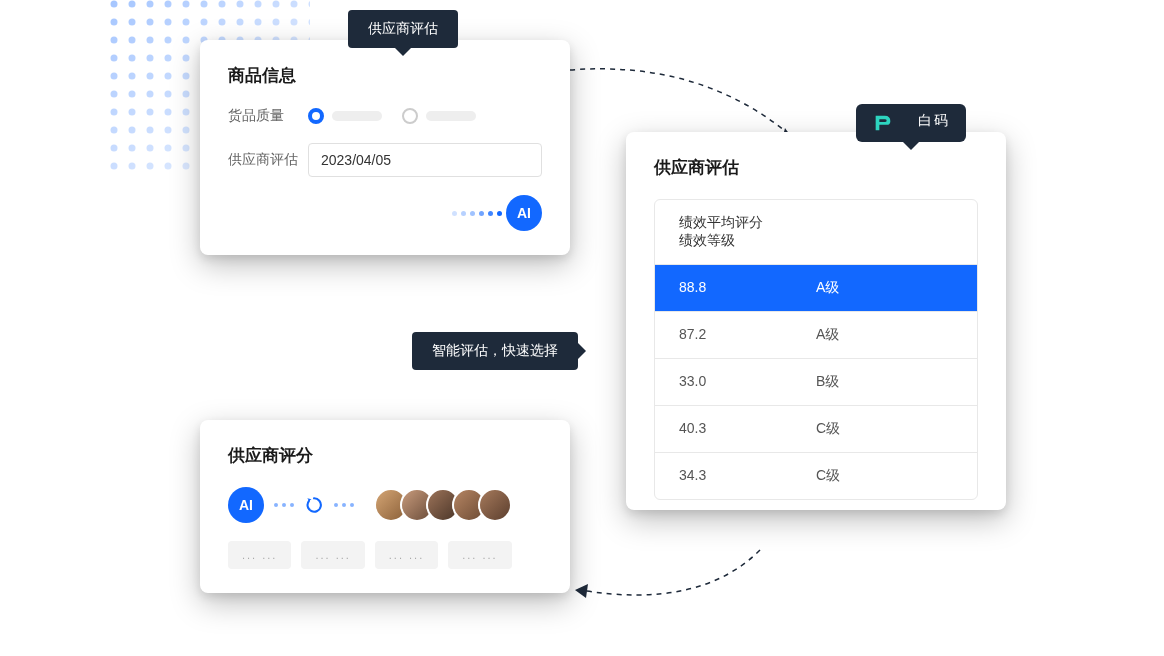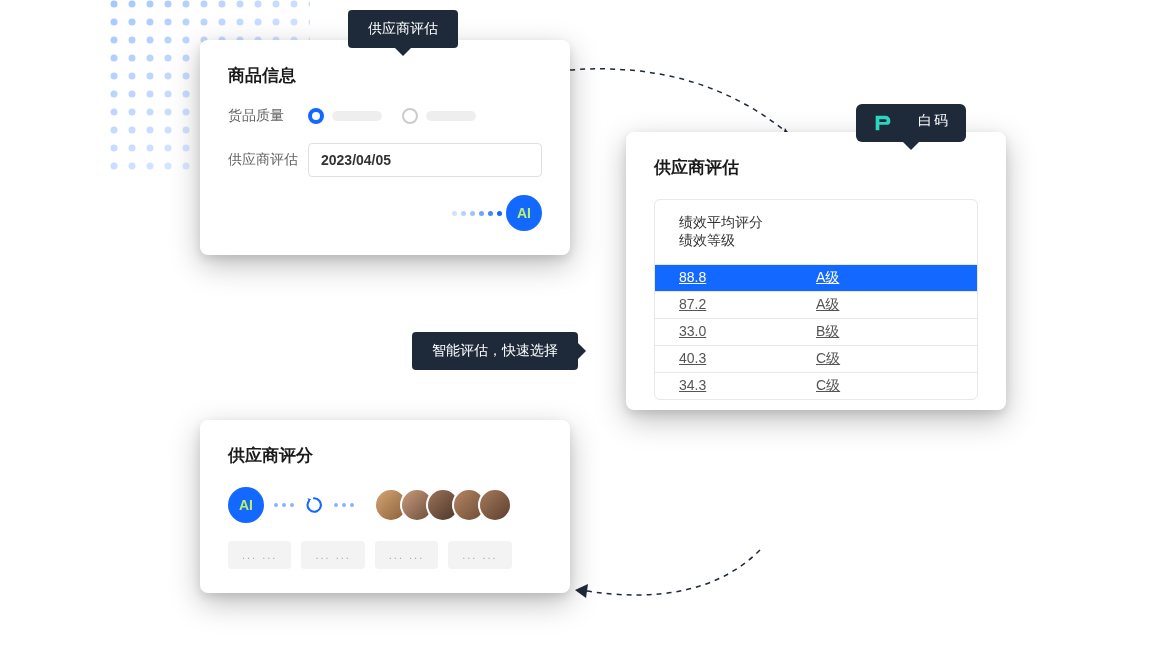--- a/index.html
+++ b/index.html
@@ -113,21 +113,20 @@
       background: #eee;
       border-radius: 5px;
     }
     .date-input {
       flex: 1;
       border: 1px solid #e0e0e0;
       border-radius: 4px;
       padding: 8px 12px;
       font-size: 14px;
       color: #333;
-      font-weight: bold;
     }
     .ai-badge-row {
       display: flex;
       align-items: center;
       justify-content: flex-end;
       gap: 4px;
       margin-top: 8px;
     }
     .ai-dots {
       display: flex;
@@ -143,21 +142,21 @@
     .ai-dot:nth-child(2) { opacity: 0.3; }
     .ai-dot:nth-child(3) { opacity: 0.4; }
     .ai-dot:nth-child(4) { opacity: 0.6; }
     .ai-dot:nth-child(5) { opacity: 0.8; }
     .ai-dot:nth-child(6) { opacity: 1; }
     .ai-circle {
       width: 36px;
       height: 36px;
       border-radius: 50%;
       background: #1268ff;
-      color: #bef264;
+      color: #ffffff;
       display: flex;
       align-items: center;
       justify-content: center;
       font-weight: 700;
       font-size: 14px;
     }
     
     .card2 {
       top: 132px;
       left: 626px;
@@ -212,25 +211,24 @@
     .table-header > div:first-child,
     .table-row > div:first-child {
       width: 50%;
     }
     .table-header > div:last-child,
     .table-row > div:last-child {
       width: 50%;
     }
     .table-row {
       display: flex;
-      padding: 4px 24px;
+      padding: 14px 24px;
       font-size: 14px;
       color: #555;
       border-top: 1px solid #e8e8e8;
-      text-decoration: underline;
     }
     .table-row.selected {
       background: #1268ff;
       color: #fff;
     }
     
     .card3 {
       top: 420px;
       left: 200px;
       width: 370px;

